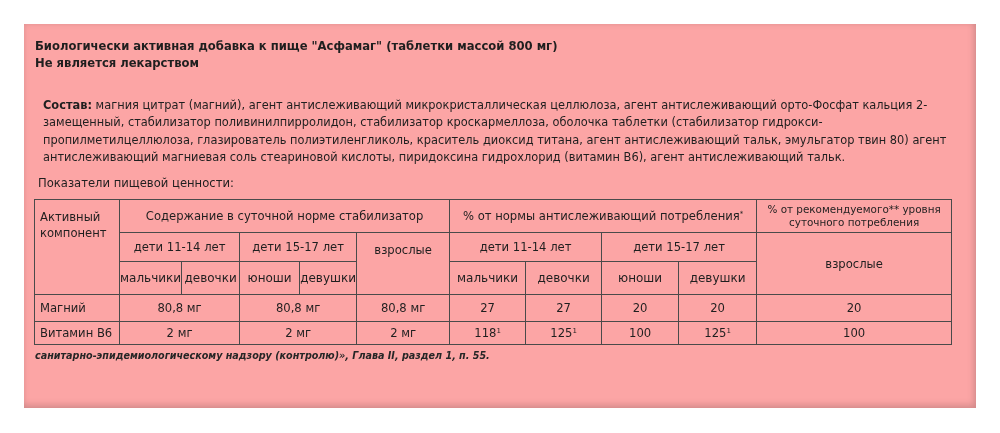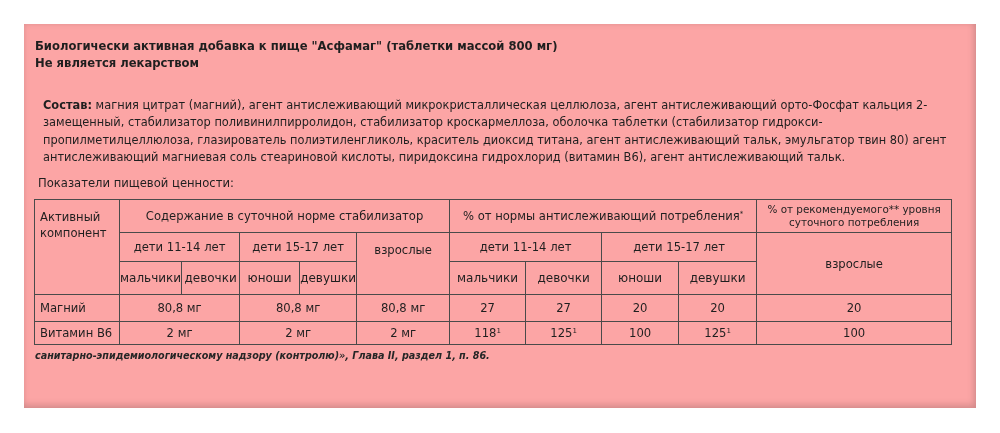--- a/index.html
+++ b/index.html
@@ -115,16 +115,16 @@
       <td><span>118</span><sup>1</sup></td>
       <td><span>125</span><sup>1</sup></td>
       <td><span>100</span><sup></sup></td>
       <td><span>125</span><sup>1</sup></td>
       <td>100</td>
     </tr>
   </tbody>
     </table>
 
   <div class="footnotes">
-    <div class="line">санитарно-эпидемиологическому надзору (контролю)», Глава II, раздел 1, п. 86.</div>
+    <div class="line">санитарно-эпидемиологическому надзору (контролю)», Глава II, раздел 1, п. 55.</div>
   </div>
 
 </div>
 
 </body></html>

